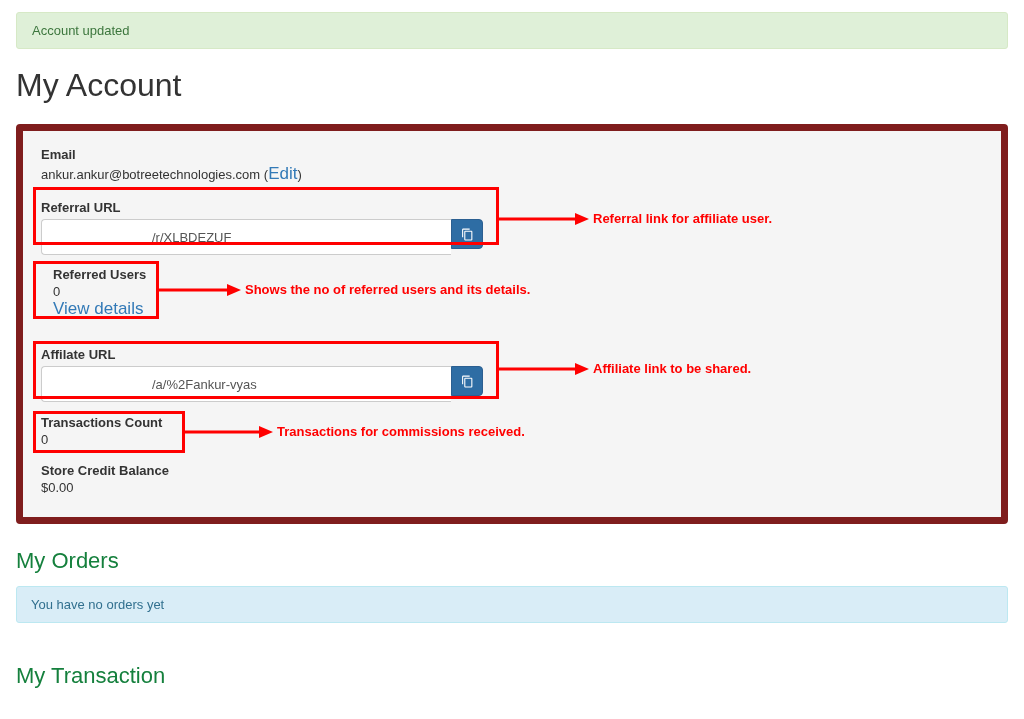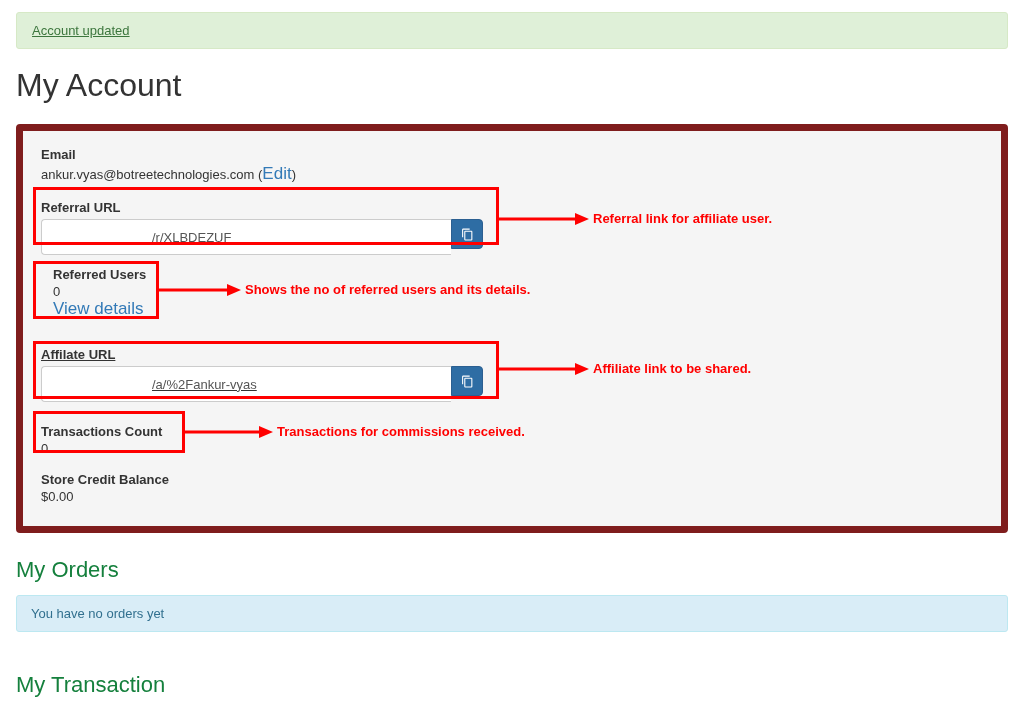--- a/index.html
+++ b/index.html
@@ -13,21 +13,20 @@
   }
   .alert-success {
     background: #dff0d8;
     border: 1px solid #d6e9c6;
     color: #3c763d;
     padding: 10px 15px;
     border-radius: 3px;
     margin-top: 12px;
     margin-bottom: 18px;
     font-size: 13px;
-    text-decoration: underline;
   }
   h1 {
     font-size: 32px;
     font-weight: 400;
     color: #333;
     margin: 10px 0 20px 0;
   }
   h2 {
     font-size: 22px;
     font-weight: 400;
@@ -122,21 +121,21 @@
 
 <div class="alert-success">Account updated</div>
 
 <h1>My Account</h1>
 
 <div class="panel">
 
   <div class="field-block">
     <div class="field-label">Email</div>
     <div class="field-value">
-      <span>ankur.vyas@botreetechnologies.com</span>
+      <span>ankur.ankur@botreetechnologies.com</span>
       <span> (</span><span class="link">Edit</span><span>)</span>
     </div>
   </div>
 
   <div class="field-block" style="margin-bottom:12px;">
     <div class="field-label">Referral URL</div>
     <div class="input-row">
       <input type="text" style="padding-left: 110px;" value="/r/XLBDEZUF">
       <div class="copy-btn">
         <svg width="13" height="13" viewBox="0 0 24 24">
@@ -145,21 +144,21 @@
       </div>
     </div>
   </div>
 
   <div class="field-block" style="margin-bottom:28px;margin-left:12px;">
     <div class="field-label">Referred Users</div>
     <div class="field-value">0</div>
     <a class="link">View details</a>
   </div>
 
-  <div class="field-block" style="margin-bottom:22px;text-decoration:underline;">
+  <div class="field-block" style="margin-bottom:13px;">
     <div class="field-label">Affilate URL</div>
     <div class="input-row">
       <input type="text" style="padding-left: 110px;" value="/a/%2Fankur-vyas">
       <div class="copy-btn">
         <svg width="13" height="13" viewBox="0 0 24 24">
             <path d="M16 1H4a2 2 0 0 0-2 2v14h2V3h12V1zm3 4H8a2 2 0 0 0-2 2v14a2 2 0 0 0 2 2h11a2 2 0 0 0 2-2V7a2 2 0 0 0-2-2zm0 16H8V7h11v14z"></path>
           </svg>
       </div>
     </div>
   </div>

